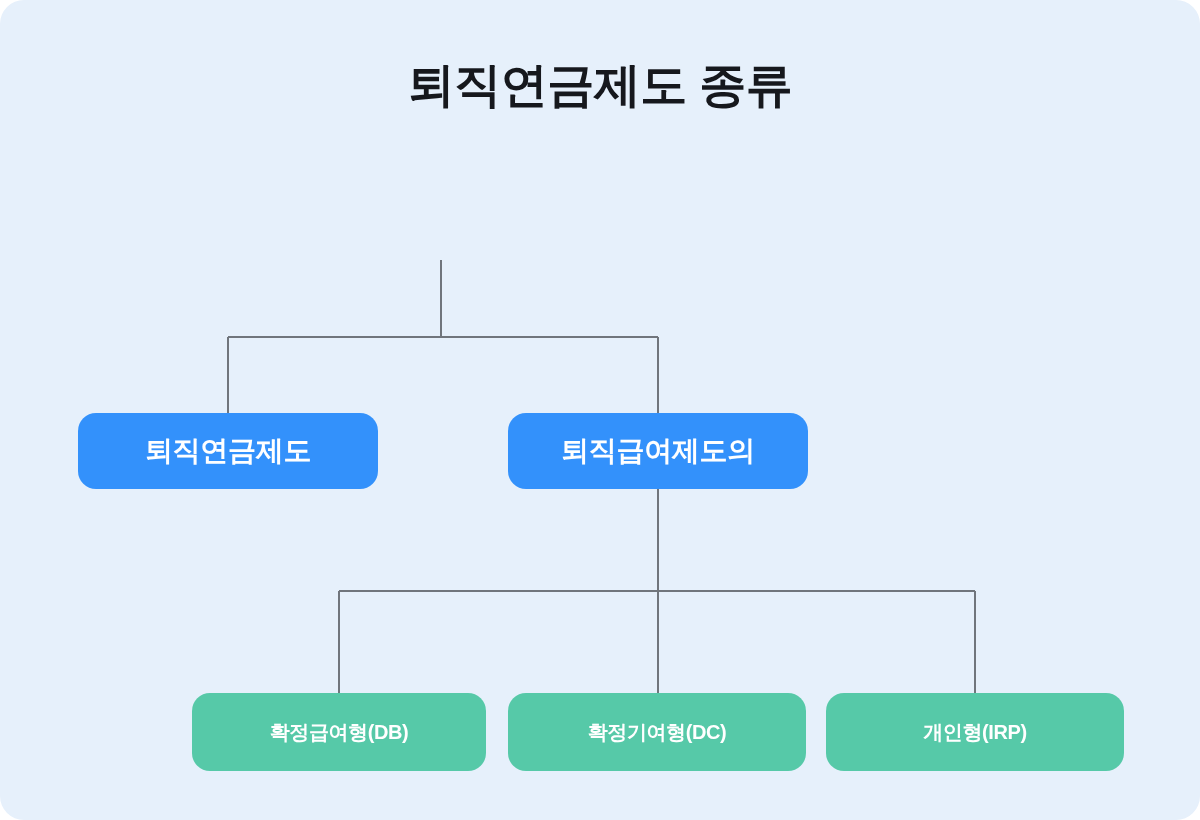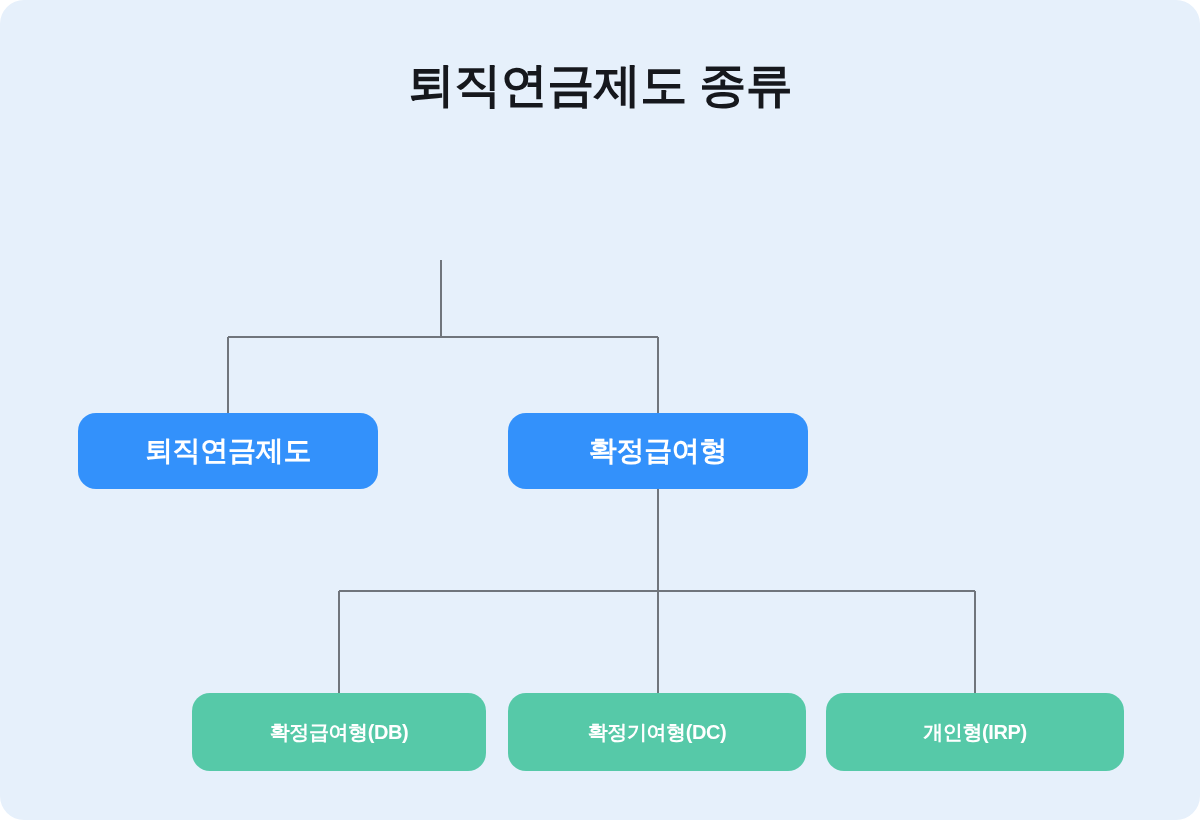--- a/index.html
+++ b/index.html
@@ -115,21 +115,21 @@
       <path d="M 339 591 L 975 591"></path>
       <path d="M 339 591 L 339 693"></path>
       <path d="M 658 591 L 658 693"></path>
       <path d="M 975 591 L 975 693"></path>
     </g>
   </svg>
 
 
   <div class="node level-two" id="node-severance">퇴직연금제도</div>
 
-  <div class="node level-two" id="node-pension">확정급여형</div>
+  <div class="node level-two" id="node-pension">퇴직급여제도의</div>
 
   <div class="node level-three" id="node-db">확정급여형(DB)</div>
 
   <div class="node level-three" id="node-irp">개인형(IRP)</div>
 
   <div class="node level-three" id="node-dc">확정기여형(DC)</div>
 
 </div>
 
 </body></html>

